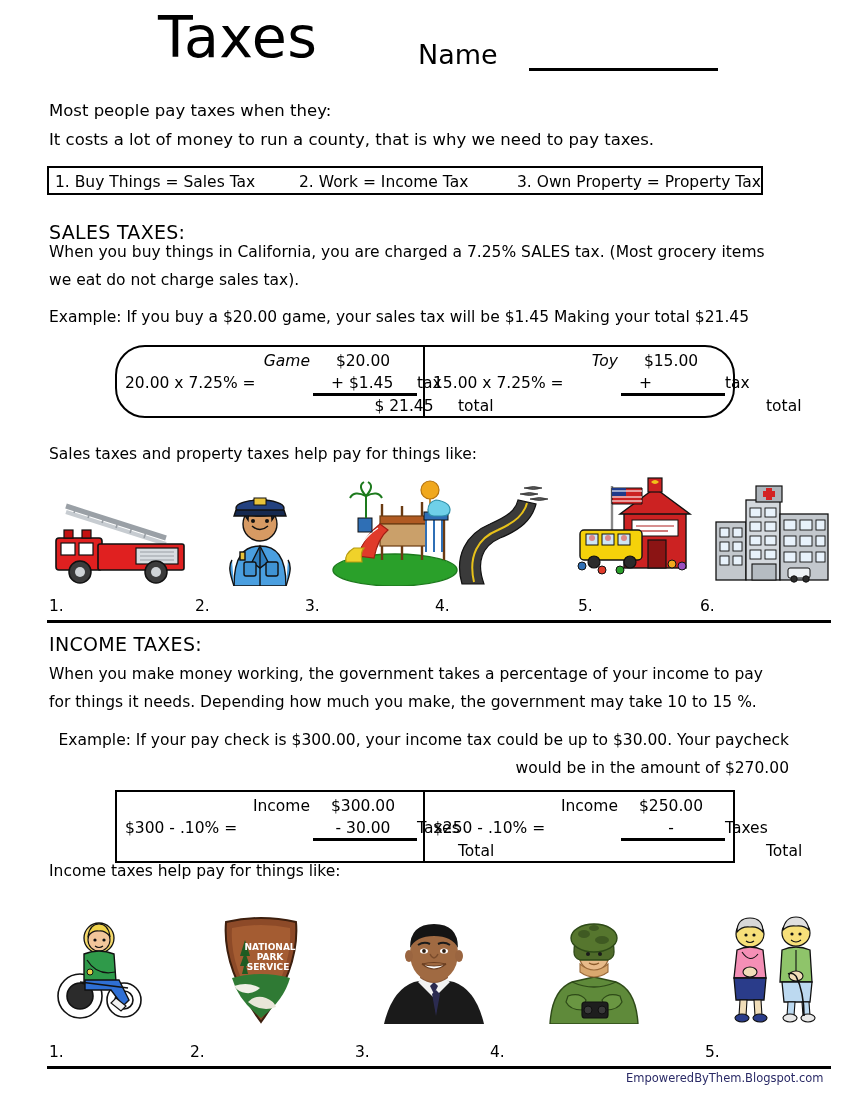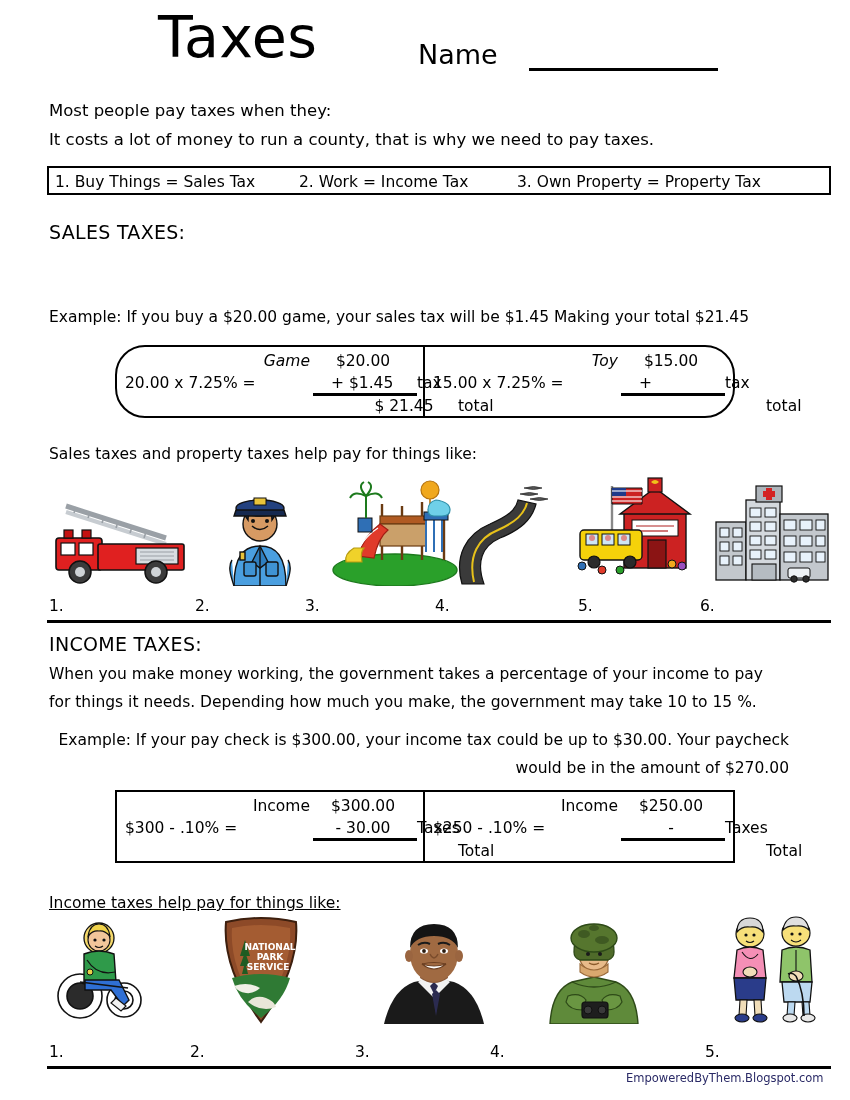--- a/index.html
+++ b/index.html
@@ -56,21 +56,21 @@
     width: 760px;
     font-size: 16.5px;
     line-height: 29px;
   }
   .intro .l2 { display:block; }
 
   
   .def-box {
     position: absolute;
     left: 47px; top: 166px;
-    width: 784px; height: 29px;
+    width: 716px; height: 29px;
     border: 2px solid #000;
     box-sizing: border-box;
   }
   .def-item {
     position: absolute;
     top: 4px;
     font-size: 15.5px;
     line-height: 20px;
     white-space: nowrap;
   }
@@ -164,21 +164,21 @@
     border-bottom: 3px solid #000;
   }
 
   
   .caption {
     position: absolute;
     font-size: 15.5px;
     line-height: 22px;
   }
   .cap-sales  { left: 49px; top: 443px; }
-  .cap-income { left: 49px; top: 892px; text-decoration: underline; }
+  .cap-income { left: 49px; top: 860px; }
 
   
   .pic-row {
     position: absolute;
     left: 40px;
     width: 790px;
   }
   .pic-row.row1 { top: 466px; height: 120px; }
   .pic-row.row2 { top: 912px; height: 112px; }
   .pic {
@@ -234,20 +234,21 @@
     <span class="l2">It costs a lot of money to run a county, that is why we need to pay taxes.</span>
   </div>
 
   <div class="def-box">
     <span class="def-item i0">1. Buy Things = Sales Tax</span>
     <span class="def-item i1">2. Work = Income Tax</span>
     <span class="def-item i2">3. Own Property = Property Tax</span>
   </div>
 
   <div class="sec-head sales">SALES TAXES:</div>
+  <div class="body-text sales-body">When you buy things in California, you are charged a 7.25% SALES tax.  (Most grocery items we eat do not charge sales tax).</div>
   <div class="body-text sales-ex">Example: If you buy a $20.00 game, your sales tax will be $1.45  Making your total $21.45</div>
 
   <div class="calc-table sales">
     <div class="calc-cell left">
       <div class="c-row r0">
         <span class="c-lab item">Game</span>
         <span class="c-amt">$20.00</span>
       </div>
       <div class="c-row r1">
         <span class="c-eq">20.00 x 7.25% =</span>

